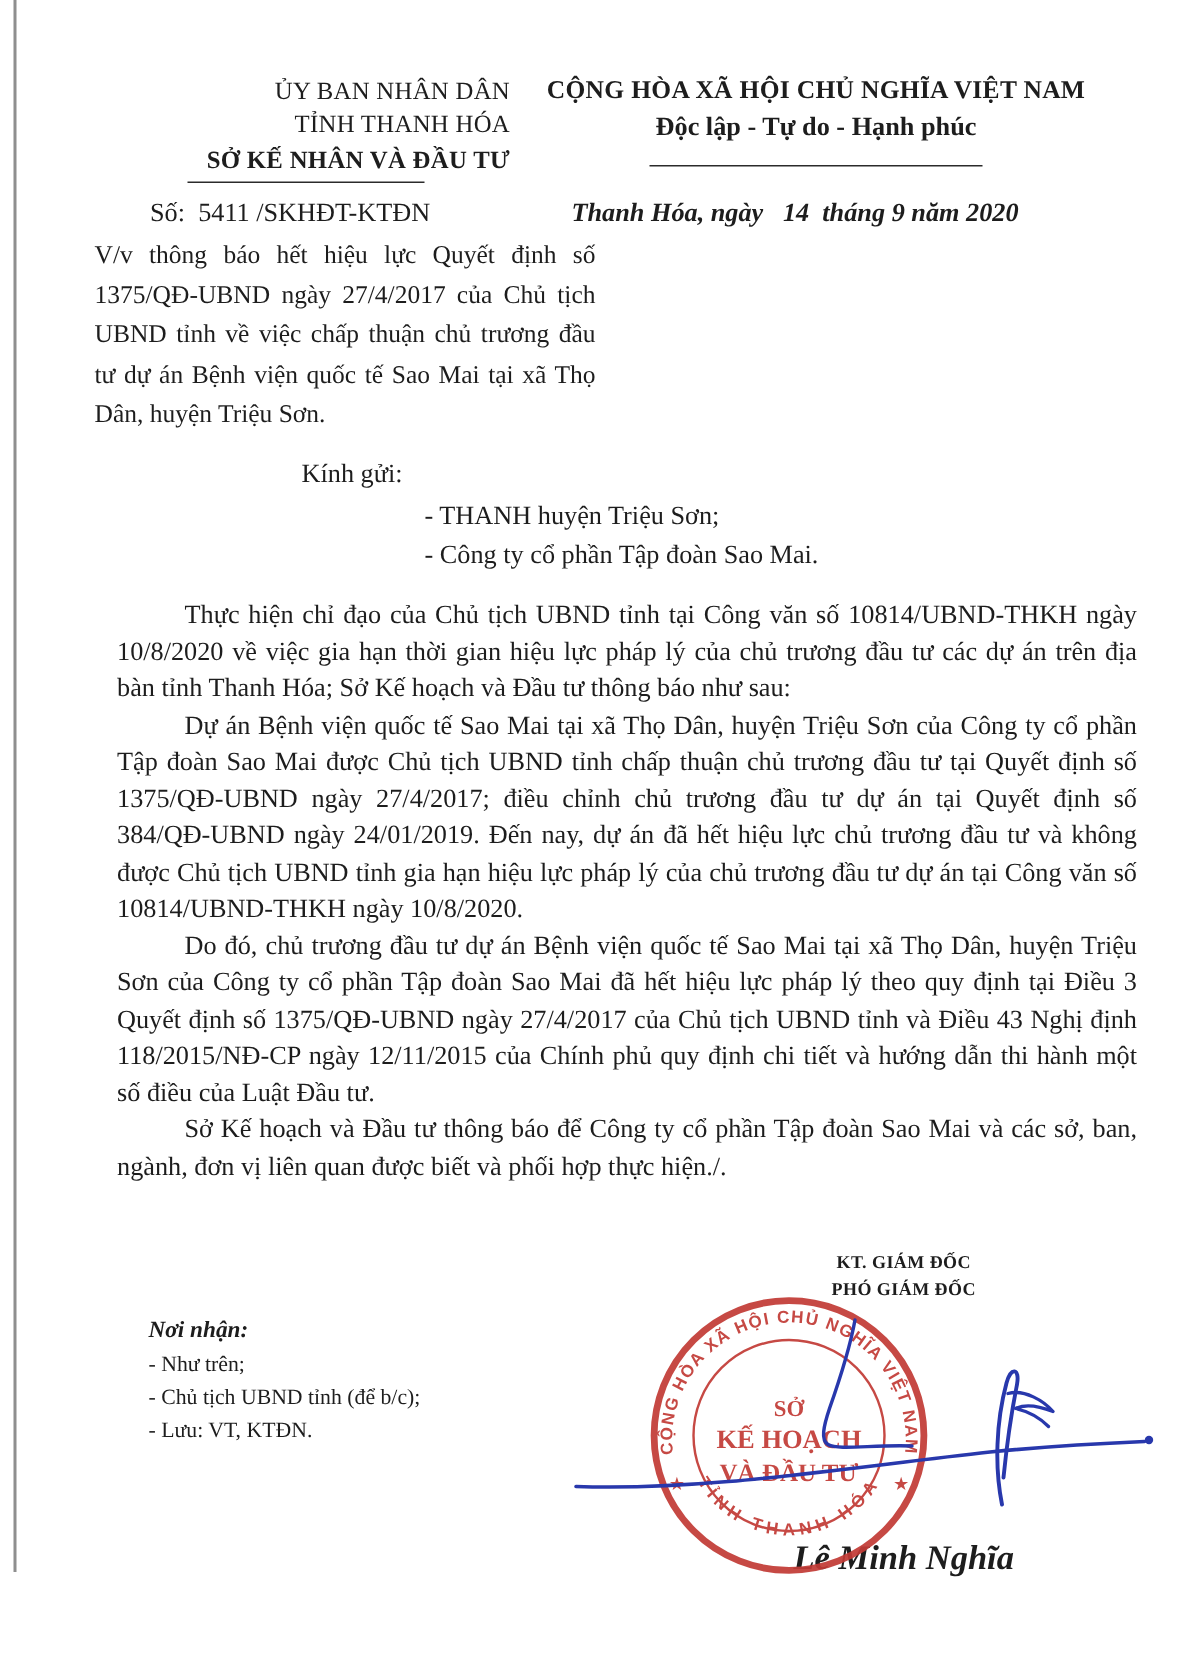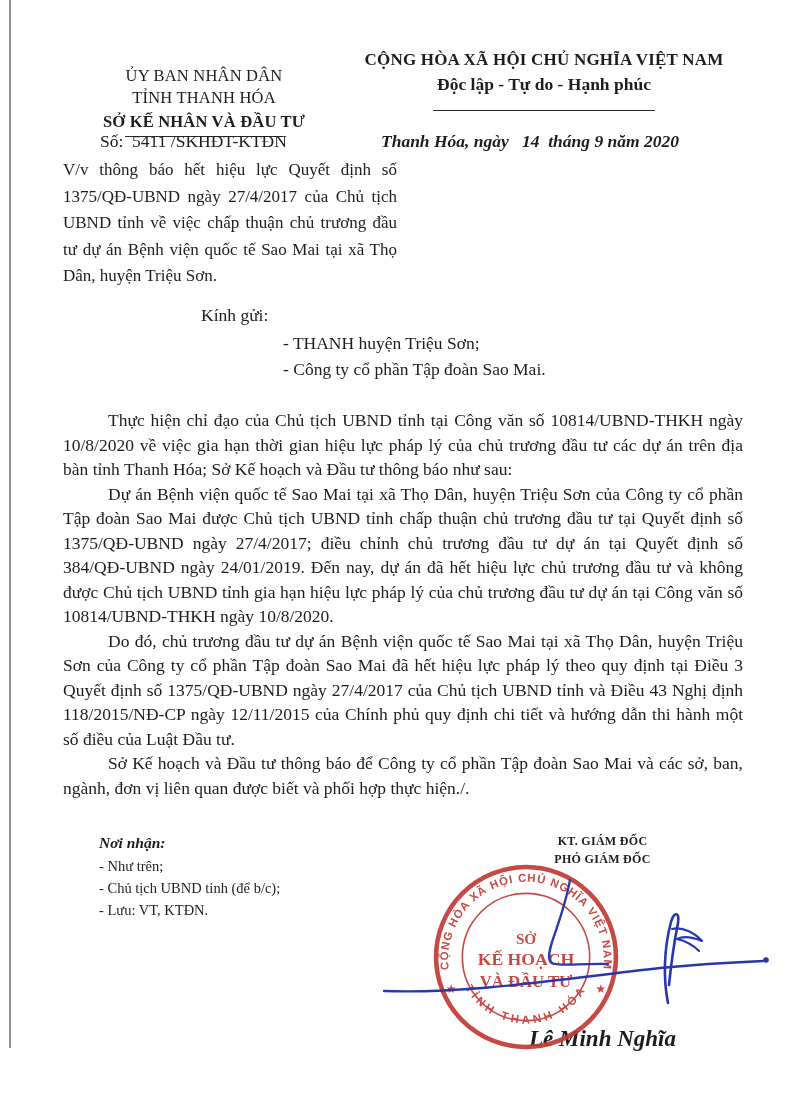--- a/index.html
+++ b/index.html
@@ -2,46 +2,46 @@
 <html><head>
 <meta charset="utf-8">
 <style>
   html,body{margin:0;padding:0;background:#ffffff;}
   #page{
     position:relative;width:786px;height:1115px;background:#ffffff;overflow:hidden;
     font-family:"Liberation Serif","DejaVu Serif",serif;color:#1d1d1d;
   }
   .scan-line{position:absolute;left:9px;top:0;width:2px;height:1048px;background:#6a6a6a;opacity:.75;}
 
-  .header-left{position:absolute;left:68px;top:50px;width:272px;text-align:center;line-height:1.35;margin-top:15px;}
+  .header-left{position:absolute;left:68px;top:50px;width:272px;text-align:right;line-height:1.35;}
   .hl-1,.hl-2{font-size:16.5px;letter-spacing:.2px;}
   .hl-3{font-size:16.5px;font-weight:bold;margin-top:1px;letter-spacing:.2px;}
   .hl-underline{width:158px;height:0;border-top:1.6px solid #2b2b2b;margin:3px auto 0;}
 
   .header-right{position:absolute;left:338px;top:50px;width:412px;text-align:center;}
   .hr-1{font-size:17px;font-weight:bold;letter-spacing:.2px;}
   .hr-2{display:inline-block;font-size:17.5px;font-weight:bold;margin-top:4px;
         border-bottom:1.6px solid #2b2b2b;padding:0 4px 15px;}
 
   .so{position:absolute;left:100px;top:131px;font-size:17.5px;white-space:pre;}
   .dateline{position:absolute;left:360px;top:131px;width:340px;text-align:center;
             font-style:italic;font-size:17.5px;white-space:pre;font-weight:bold;}
 
   .subject{position:absolute;left:63px;top:157px;width:334px;
            font-size:17px;line-height:1.56;text-align:justify;}
 
   .kinh-gui{position:absolute;left:201px;top:305px;font-size:17.5px;}
   .recipients{position:absolute;left:283px;top:330px;font-size:17.5px;line-height:1.5;}
 
-  .body-text{position:absolute;left:63px;top:397px;width:680px;
-             font-size:17.5px;line-height:1.4;text-align:justify;margin-top:11px;}
+  .body-text{position:absolute;left:78px;top:397px;width:680px;
+             font-size:17.5px;line-height:1.4;text-align:justify;}
   .body-text p{margin:0;text-indent:45px;}
 
   .noi-nhan{position:absolute;left:99px;top:831px;font-size:14.5px;line-height:1.5;}
-  .noi-nhan .nn-label{font-weight:bold;font-style:italic;font-size:15.5px;margin-bottom:2px;}
+  .noi-nhan .nn-label{font-weight:bold;font-style:italic;font-size:15.5px;margin-bottom:2px;margin-top:44px;}
 
   .sign-title{position:absolute;left:455px;top:832px;width:295px;text-align:center;
               font-weight:bold;font-size:12px;line-height:1.5;letter-spacing:.3px;}
   .signer-name{position:absolute;left:455px;top:1026px;width:295px;text-align:center;
                font-weight:bold;font-size:23px;font-style:italic;}
 
   .seal{position:absolute;left:430px;top:861px;width:192px;height:192px;opacity:.92;}
   .sig-overlay{position:absolute;left:0;top:0;width:786px;height:1115px;pointer-events:none;}
 </style>
 </head>

